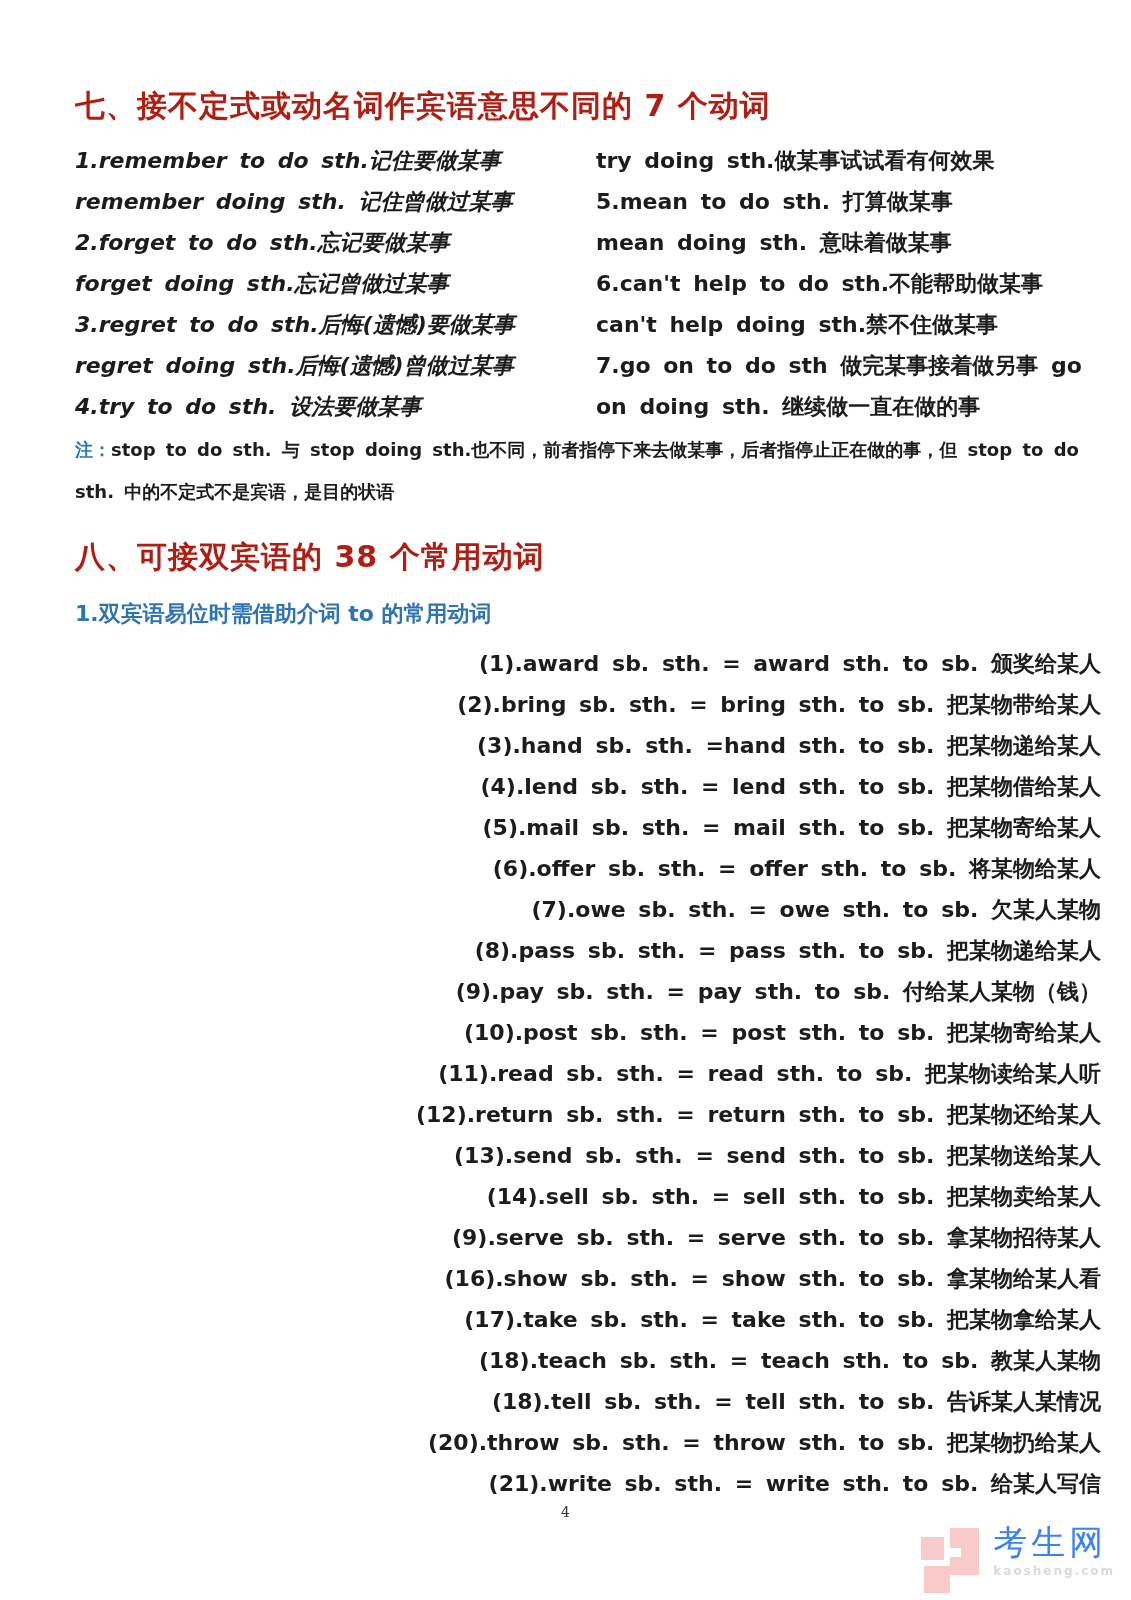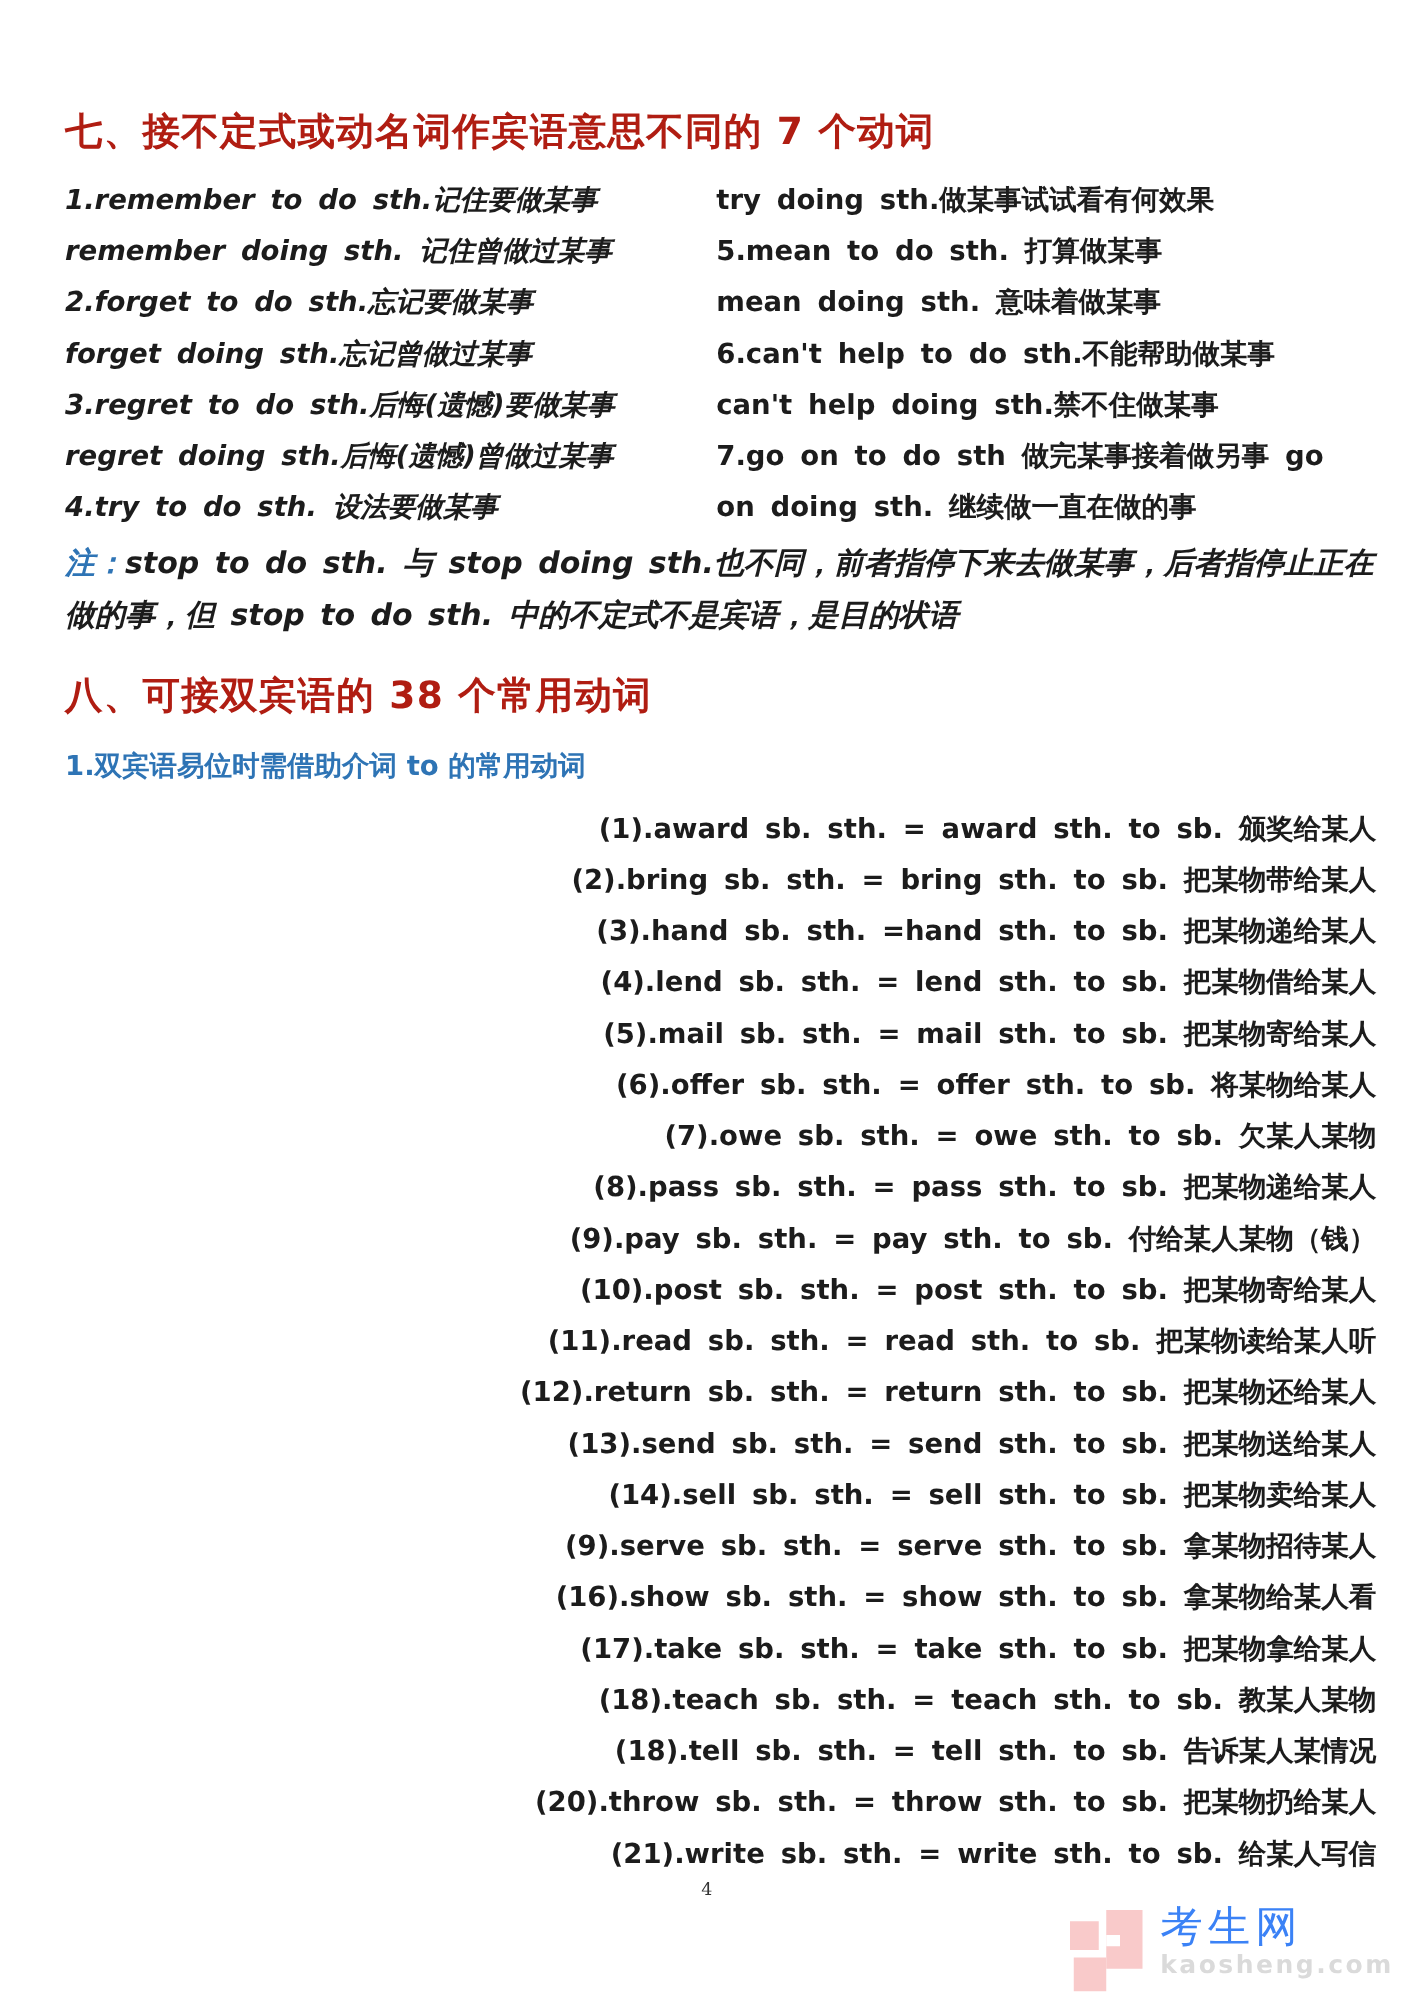--- a/index.html
+++ b/index.html
@@ -5,46 +5,45 @@
   html,body{margin:0;padding:0;background:#ffffff;}
   .page{
     position:relative;
     width:1131px;height:1600px;
     background:#ffffff;
     font-family:"DejaVu Sans",sans-serif;
     font-weight:bold;
     color:#1c1c1c;
     overflow:hidden;
   }
-  .content{padding:86px 30px 0 52px;}
+  .content{padding:86px 30px 0 75px;}
   .heading-red{
     color:#b01d12;
     font-size:30px;
     line-height:40px;
     margin:0;
     letter-spacing:1px;
     white-space:nowrap;
   }
   .sec7-title{margin-bottom:14px;}
   .two-col{display:flex;}
   .col-left{width:521px;flex:0 0 521px;font-style:italic;}
   .col-right{flex:1;}
   .col-line{
     font-size:22px;
     line-height:41px;
     white-space:nowrap;
     word-spacing:5px;
   }
   .note{
-    font-size:24px;
+    font-size:18px;
     line-height:42px;
     margin-top:2px;
     max-width:1055px;
     word-spacing:4px;
-    font-style:italic;
   }
   .note-label{color:#2e74b5;}
   .sec8-title{margin-top:24px;}
   .heading-blue{
     color:#2e74b5;
     font-size:22px;
     line-height:34px;
     margin:20px 0 12px 0;
     white-space:nowrap;
   }
@@ -72,21 +71,21 @@
   .blk-b-notch{position:absolute;left:29px;top:20px;width:11px;height:9px;background:#ffffff;}
   .blk-c{left:3px;top:38px;width:26px;height:27px;}
   .wm-textcol{display:flex;flex-direction:column;}
   .wm-name{
     font-size:34px;line-height:40px;
     color:#3b82f6;
     letter-spacing:4px;
     font-weight:normal;
   }
   .wm-domain{
-    font-size:20px;line-height:18px;
+    font-size:12px;line-height:18px;
     color:#dadada;
     letter-spacing:2px;
     font-weight:bold;
   }
 </style>
 </head>
 <body>
 
 <div class="page">
   <div class="content">

